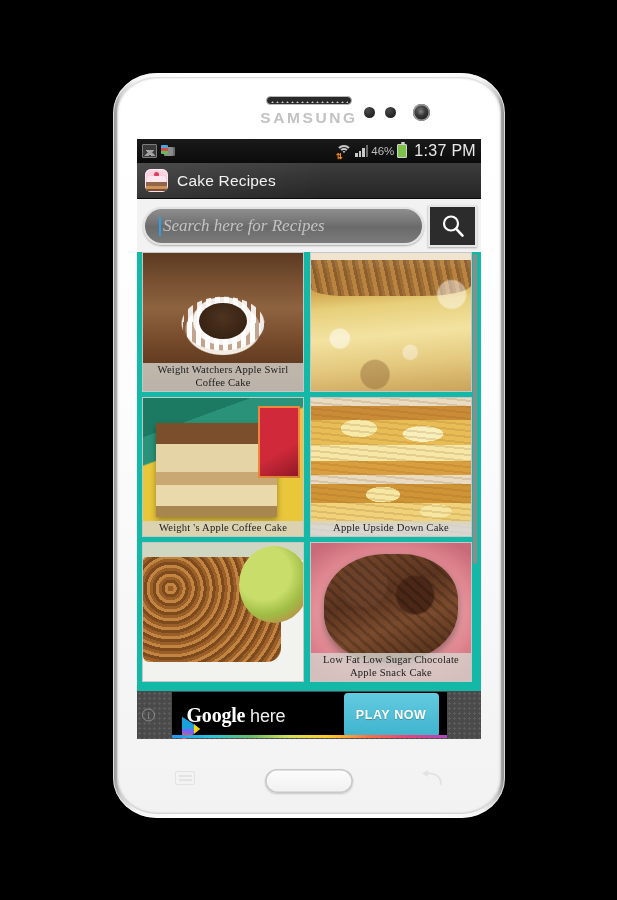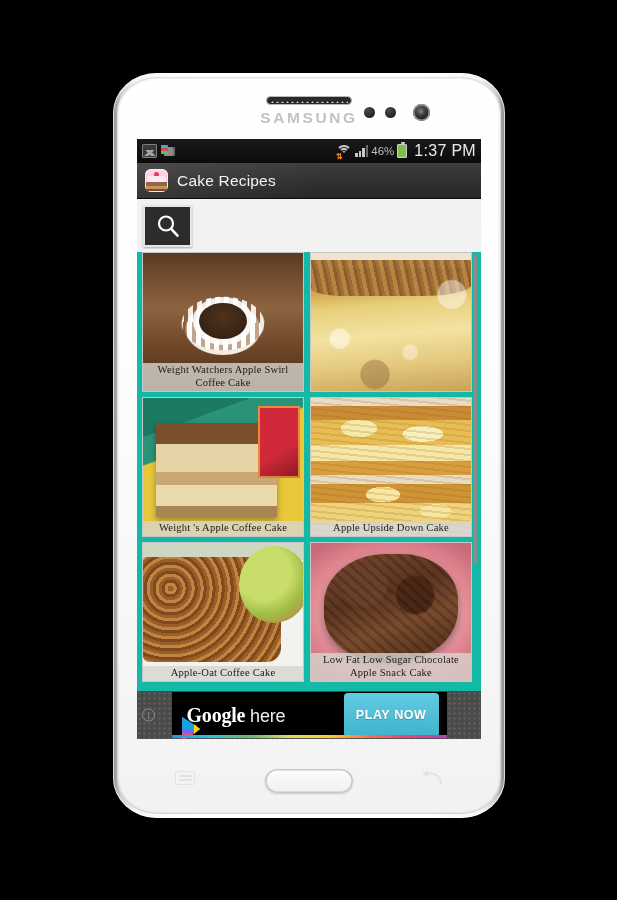--- a/index.html
+++ b/index.html
@@ -424,20 +424,24 @@
         <div class="cherry"></div>
         <div class="frost"></div>
         <div class="layer1"></div>
         <div class="layer2"></div>
         <div class="layer3"></div>
       </div>
       <div id="app-title">Cake Recipes</div>
     </div>
 
     <div id="search-row">
+      <div id="search-box">
+        <div id="search-caret"></div>
+        <div id="search-placeholder">Search here for Recipes</div>
+      </div>
       <div id="search-button">
         <svg width="26" height="26" viewBox="0 0 26 26">
           <circle cx="11" cy="10.5" r="7" fill="none" stroke="#ffffff" stroke-width="2.2"></circle>
           <line x1="16.2" y1="15.8" x2="22.5" y2="22.6" stroke="#ffffff" stroke-width="2.6" stroke-linecap="round"></line>
         </svg>
       </div>
     </div>
 
     <div id="grid-wrap">
       <div id="grid">
@@ -456,21 +460,20 @@
           <div class="caption">Weight 's Apple Coffee Cake</div>
         </div>
 
         <div class="card">
           <div class="photo ph-upside"></div>
           <div class="caption">Apple Upside Down Cake</div>
         </div>
 
         <div class="card">
           <div class="photo ph-oat"></div>
-          <div class="caption">Apple-Oat Coffee Cake</div>
         </div>
 
         <div class="card">
           <div class="photo ph-choc"></div>
           <div class="caption">Low Fat Low Sugar Chocolate Apple Snack Cake</div>
         </div>
 
       </div>
       <div id="scrollbar-track">
         <div id="scrollbar-thumb"></div>

